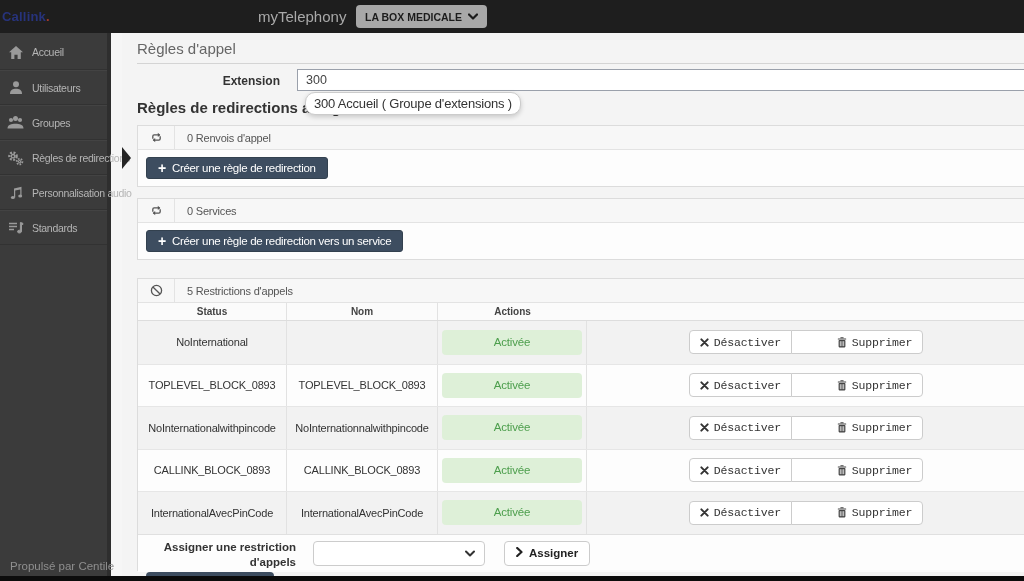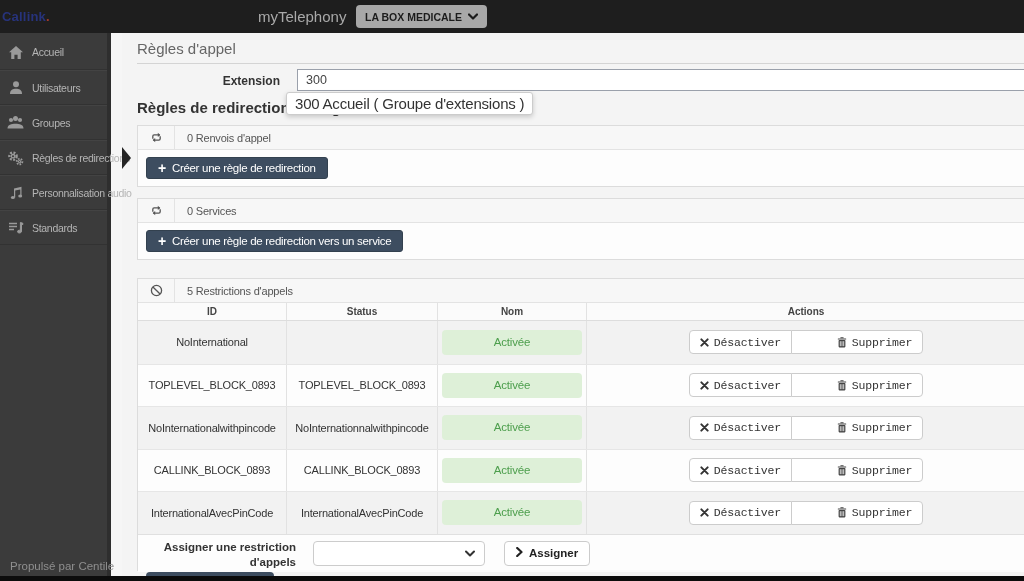--- a/index.html
+++ b/index.html
@@ -35,23 +35,23 @@
   .bottom-strip { position:absolute; left:0; bottom:0; width:1024px; height:5px; background:#0c0c0c; z-index:50; }
 
   
   .main { position:absolute; left:122px; top:33px; width:902px; height:548px; background:#f4f4f4; overflow:hidden; }
   .page-title { position:absolute; left:15px; top:7px; font-size:15px; color:#666; }
   .divider { position:absolute; left:15px; right:0; top:30px; border-top:1px solid #d4d4d4; }
 
   .ext-label { position:absolute; left:0; top:41px; width:158px; text-align:right; font-size:12px; font-weight:bold; color:#333;padding-left:36px; }
   .ext-input { position:absolute; left:175px; top:36px; right:-2px; height:22px; border:1px solid #9aa0ab;
     background:#fff; font-family:inherit; font-size:12.5px; color:#444; padding:0 8px; outline:none; }
-  .autocomplete { position:absolute; left:164px; top:59px; min-width:148px; height:23px; line-height:22px;
-    background:#fff; border:1px solid #ccc; border-radius:3px; box-shadow:0 2px 5px rgba(0,0,0,.18);
-    font-size:15px; letter-spacing:-0.2px; color:#333; padding:0 8px; white-space:nowrap; z-index:20; cursor:pointer; }
+  .autocomplete { position:absolute; left:183px; top:59px; min-width:148px; height:23px; line-height:22px;
+    background:#fff; border:1px solid #ccc; border-radius:10px; box-shadow:0 2px 5px rgba(0,0,0,.18);
+    font-size:13px; letter-spacing:-0.2px; color:#333; padding:0 8px; white-space:nowrap; z-index:20; cursor:pointer; }
   .section-title { position:absolute; left:15px; top:66px; font-size:15px; font-weight:bold; color:#333; z-index:5; }
 
   .panel { position:absolute; left:15px; right:-2px; background:#fdfdfd; border:1px solid #dcdcdc; }
   .panel-head { height:24px; background:#f7f7f7; border-bottom:1px solid #e3e3e3; display:flex; align-items:stretch; }
   .panel-head .icell { width:37px; border-right:1px solid #e3e3e3; display:flex; align-items:center; justify-content:center; color:#555; }
   .panel-head .plabel { font-size:11px; color:#555; display:flex; align-items:center; padding-left:12px; letter-spacing:-0.2px; }
   .panel-body { padding:7px 8px; }
 
   .btn-dark { display:inline-flex; align-items:center; gap:6px; height:22px; background:#3d4d60; color:#fff;
     border:1px solid #33414f; border-radius:3px; font-family:inherit; font-size:11.5px; letter-spacing:-0.3px;
@@ -234,21 +234,20 @@
         <span class="icell">
             <svg width="13" height="13" viewBox="0 0 12 12" fill="none" stroke="currentColor" stroke-width="1.2">
               <circle cx="6" cy="6" r="4.7"></circle>
               <line x1="2.7" y1="2.7" x2="9.3" y2="9.3"></line>
             </svg>
           </span>
         <span class="plabel">5 Restrictions d'appels</span>
       </div>
 
       <div class="thead">
-        <div class="th">ID</div>
         <div class="th">Status</div>
         <div class="th">Nom</div>
         <div class="th">Actions</div>
       </div>
 
       <div class="trow odd">
         <div class="td">NoInternational</div>
         <div class="td"></div>
         <div class="td">
             <span class="badge">Activée</span>

